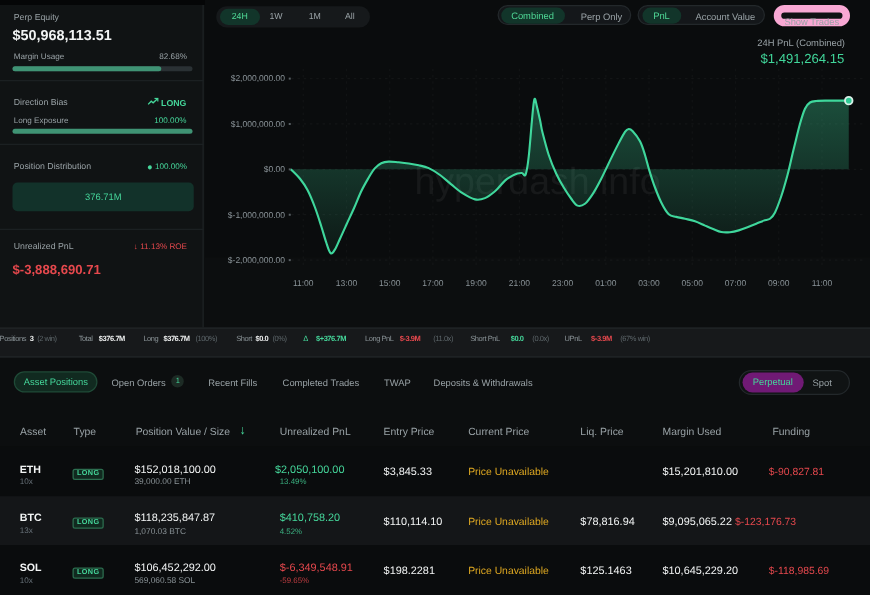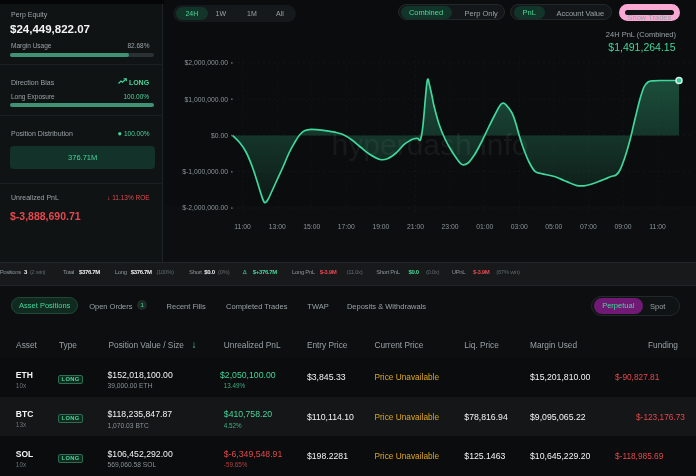--- a/index.html
+++ b/index.html
@@ -14,21 +14,21 @@
   .red { color:#e5484d; }
 </style>
 </head>
 <body>
 <div id="stage">
 
   <div class="abs" style="left:0;top:0;width:696px;height:4px;background:#050607;"></div>
 
   <div class="abs" id="leftpanel" style="left:0;top:4px;width:163px;height:258px;background:#101314;border-right:1px solid #1e2325;">
     <div class="abs grey" style="left:11px;top:7px;font-size:7px;">Perp Equity</div>
-    <div class="abs white" style="left:10px;top:18.5px;font-size:11.5px;font-weight:600;">$24,449,822.07</div>
+    <div class="abs white" style="left:10px;top:18.5px;font-size:11.5px;font-weight:600;">$50,968,113.51</div>
     <div class="abs grey" style="left:11px;top:37.5px;font-size:6.5px;">Margin Usage</div>
     <div class="abs grey" style="right:12.5px;top:37.5px;font-size:6.5px;">82.68%</div>
     <div class="abs" style="left:10px;top:49px;width:143.6px;height:3.6px;background:#2a3134;border-radius:2px;">
       <div style="width:82.7%;height:3.6px;background:#3f9374;border-radius:2px;"></div>
     </div>
     <div class="abs" style="left:0;top:59.5px;width:163px;height:1px;background:#1b2022;"></div>
 
     <div class="abs grey" style="left:11px;top:74.5px;font-size:7px;">Direction Bias</div>
     <div class="abs green" style="right:12.9px;top:73.5px;font-size:7px;font-weight:700;">
       <svg width="9" height="7" viewBox="0 0 9 7" style="vertical-align:-0.5px;">
@@ -167,21 +167,21 @@
   <div class="abs" id="table" style="left:0;top:330px;width:696px;height:146px;">
     <div class="abs grey" style="left:16.1px;top:9.5px;font-size:8.3px;white-space:nowrap;">Asset</div>
     <div class="abs grey" style="left:58.9px;top:9.5px;font-size:8.3px;white-space:nowrap;">Type</div>
     <div class="abs grey" style="left:108.5px;top:9.5px;font-size:8.3px;white-space:nowrap;">Position Value / Size</div>
     <div class="abs" style="left:191.5px;top:8.5px;font-size:10px;color:#45d69a;">↓</div>
     <div class="abs grey" style="left:223.8px;top:9.5px;font-size:8.3px;white-space:nowrap;">Unrealized PnL</div>
     <div class="abs grey" style="left:306.9px;top:9.5px;font-size:8.3px;white-space:nowrap;">Entry Price</div>
     <div class="abs grey" style="left:374.5px;top:9.5px;font-size:8.3px;white-space:nowrap;">Current Price</div>
     <div class="abs grey" style="left:464.3px;top:9.5px;font-size:8.3px;white-space:nowrap;">Liq. Price</div>
     <div class="abs grey" style="left:530px;top:9.5px;font-size:8.3px;white-space:nowrap;">Margin Used</div>
-    <div class="abs grey" style="left:648px;top:9.5px;font-size:8.3px;white-space:nowrap;">Funding</div>
+    <div class="abs grey" style="left:618px;top:9.5px;font-size:8.3px;white-space:nowrap;">Funding</div>
     <div class="abs" style="left:0;top:27px;width:696px;height:39.7px;background:#0a0c0d;">
       <div class="abs white" style="left:15.8px;top:12.5px;font-size:8.5px;font-weight:700;">ETH</div>
       <div class="abs dim" style="left:15.8px;top:24.5px;font-size:6.5px;">10x</div>
       <div class="abs" style="left:58.1px;top:17.5px;width:25px;height:9px;border:1px solid #2c6e4f;background:#11291f;border-radius:2px;text-align:center;line-height:7.5px;font-size:5.8px;font-weight:700;color:#45d69a;letter-spacing:.3px;">LONG</div>
       <div class="abs white" style="left:107.5px;top:12.5px;font-size:8.7px;font-weight:500;">$152,018,100.00</div>
       <div class="abs" style="color:#8a9397;left:107.5px;top:25px;font-size:6.7px;">39,000.00 ETH</div>
       <div class="abs" style="left:220px;top:12.5px;font-size:8.7px;font-weight:500;color:#45d69a;">$2,050,100.00</div>
       <div class="abs" style="left:223.8px;top:25px;font-size:6.3px;color:#45d69a;opacity:.8;">13.49%</div>
       <div class="abs white" style="left:306.9px;top:15px;font-size:8.7px;font-weight:500;">$3,845.33</div>
       <div class="abs" style="left:374.5px;top:15px;font-size:8.3px;color:#dfa821;">Price Unavailable</div>
@@ -194,21 +194,21 @@
       <div class="abs dim" style="left:15.8px;top:24.5px;font-size:6.5px;">13x</div>
       <div class="abs" style="left:58.1px;top:17.5px;width:25px;height:9px;border:1px solid #2c6e4f;background:#11291f;border-radius:2px;text-align:center;line-height:7.5px;font-size:5.8px;font-weight:700;color:#45d69a;letter-spacing:.3px;">LONG</div>
       <div class="abs white" style="left:107.5px;top:12.5px;font-size:8.7px;font-weight:500;">$118,235,847.87</div>
       <div class="abs" style="color:#8a9397;left:107.5px;top:25px;font-size:6.7px;">1,070.03 BTC</div>
       <div class="abs" style="left:223.8px;top:12.5px;font-size:8.7px;font-weight:500;color:#45d69a;">$410,758.20</div>
       <div class="abs" style="left:223.8px;top:25px;font-size:6.3px;color:#45d69a;opacity:.8;">4.52%</div>
       <div class="abs white" style="left:306.9px;top:15px;font-size:8.7px;font-weight:500;">$110,114.10</div>
       <div class="abs" style="left:374.5px;top:15px;font-size:8.3px;color:#dfa821;">Price Unavailable</div>
       <div class="abs white" style="left:464.3px;top:15px;font-size:8.7px;font-weight:500;">$78,816.94</div>
       <div class="abs white" style="left:530px;top:15px;font-size:8.7px;font-weight:500;">$9,095,065.22</div>
-      <div class="abs" style="left:636px;top:15px;font-size:8.3px;color:#e5484d;">$-123,176.73</div>
+      <div class="abs" style="left:588px;top:15px;font-size:8.3px;color:#e5484d;">$-123,176.73</div>
     </div>
     <div class="abs" style="left:0;top:106.4px;width:696px;height:39.7px;background:#0a0c0d;">
       <div class="abs white" style="left:15.8px;top:12.5px;font-size:8.5px;font-weight:700;">SOL</div>
       <div class="abs dim" style="left:15.8px;top:24.5px;font-size:6.5px;">10x</div>
       <div class="abs" style="left:58.1px;top:17.5px;width:25px;height:9px;border:1px solid #2c6e4f;background:#11291f;border-radius:2px;text-align:center;line-height:7.5px;font-size:5.8px;font-weight:700;color:#45d69a;letter-spacing:.3px;">LONG</div>
       <div class="abs white" style="left:107.5px;top:12.5px;font-size:8.7px;font-weight:500;">$106,452,292.00</div>
       <div class="abs" style="color:#8a9397;left:107.5px;top:25px;font-size:6.7px;">569,060.58 SOL</div>
       <div class="abs" style="left:223.8px;top:12.5px;font-size:8.7px;font-weight:500;color:#e5484d;">$-6,349,548.91</div>
       <div class="abs" style="left:223.8px;top:25px;font-size:6.3px;color:#e5484d;opacity:.8;">-59.65%</div>
       <div class="abs white" style="left:306.9px;top:15px;font-size:8.7px;font-weight:500;">$198.2281</div>

